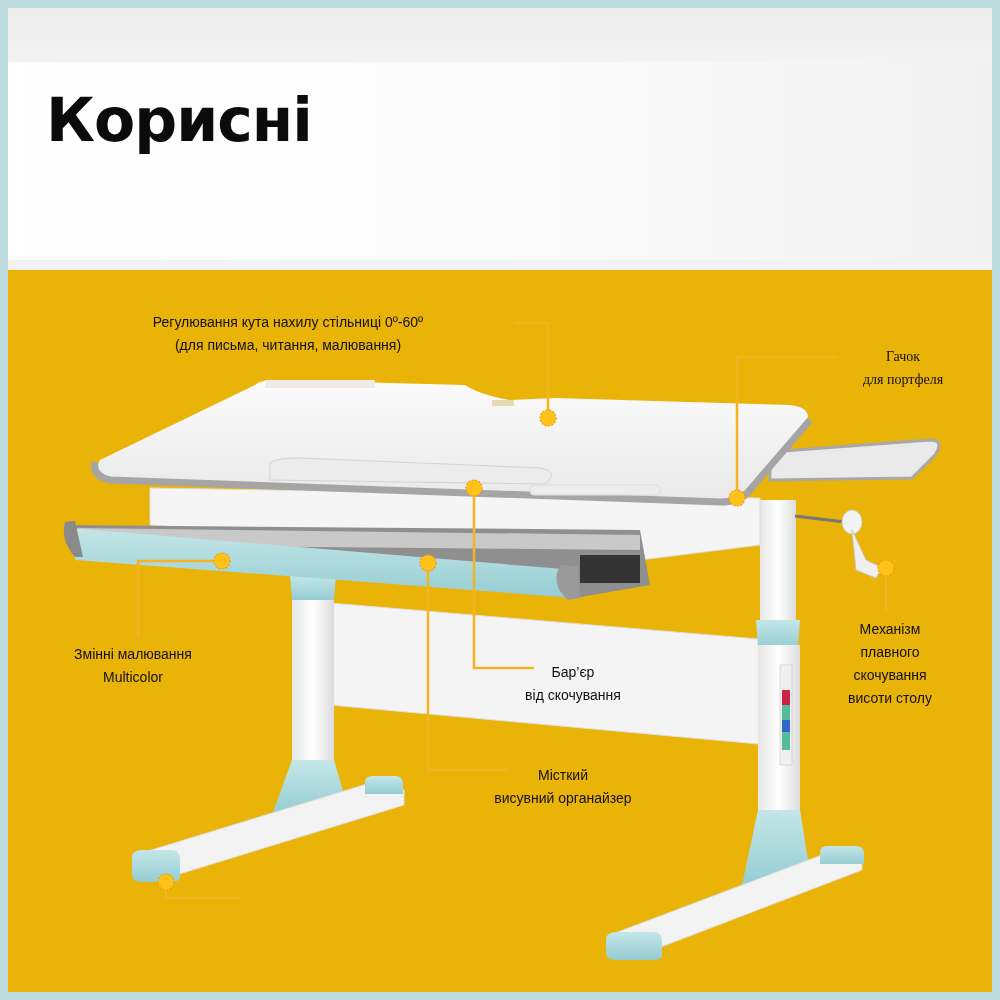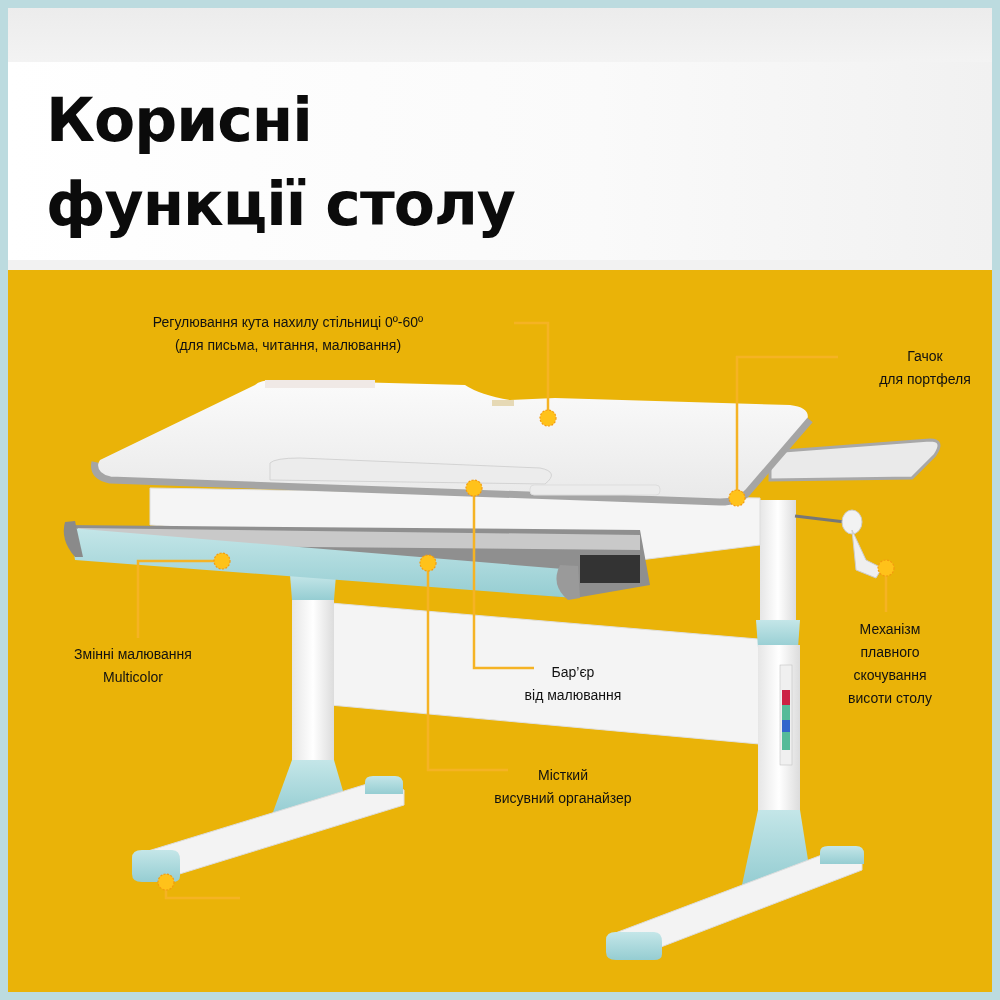--- a/index.html
+++ b/index.html
@@ -17,21 +17,20 @@
 </head>
 <body>
 
 <div class="frame">
   <div class="top-band"></div>
   <div class="title-band"></div>
   <div class="lower-band"></div>
 
   <h1 class="title">
     <span>Корисні</span>
-    <span>функції столу</span>
   </h1>
 
   <svg class="art" width="984" height="984" viewBox="8 8 984 984">
     <defs>
       <linearGradient id="topG" x1="0" y1="0" x2="0" y2="1">
         <stop offset="0" stop-color="#fbfbfb"></stop>
           <stop offset="1" stop-color="#e9e9e9"></stop>
       </linearGradient>
       <linearGradient id="legG" x1="0" y1="0" x2="1" y2="0">
         <stop offset="0" stop-color="#e6e6e6"></stop>
@@ -107,40 +106,40 @@
       <circle cx="886" cy="568" r="8"></circle>
       <circle cx="166" cy="882" r="8"></circle>
     </g>
   </svg>
 
   <div class="label" style="left:60px;top:303px;width:440px;">
     <span>Регулювання кута нахилу стільниці 0º-60º</span>
     <span>(для письма, читання, малювання)</span>
   </div>
 
-  <div class="label" style="left:852px;top:337px;width:130px;">
+  <div class="label" style="left:830px;top:337px;width:130px;font-family:Liberation Serif, serif;">
     <span>Гачок</span>
     <span>для портфеля</span>
   </div>
 
   <div class="label" style="left:812px;top:610px;width:140px;">
     <span>Механізм</span>
     <span>плавного</span>
     <span>скочування</span>
     <span>висоти столу</span>
   </div>
 
   <div class="label" style="left:30px;top:635px;width:190px;">
     <span>Змінні малювання</span>
     <span>Multicolor</span>
   </div>
 
   <div class="label" style="left:480px;top:653px;width:170px;">
     <span>Бар’єр</span>
-    <span>від малювання</span>
+    <span>від скочування</span>
   </div>
 
   <div class="label" style="left:440px;top:756px;width:230px;">
     <span>Місткий</span>
     <span>висувний органайзер</span>
   </div>
 
 </div>
 
 </body></html>

